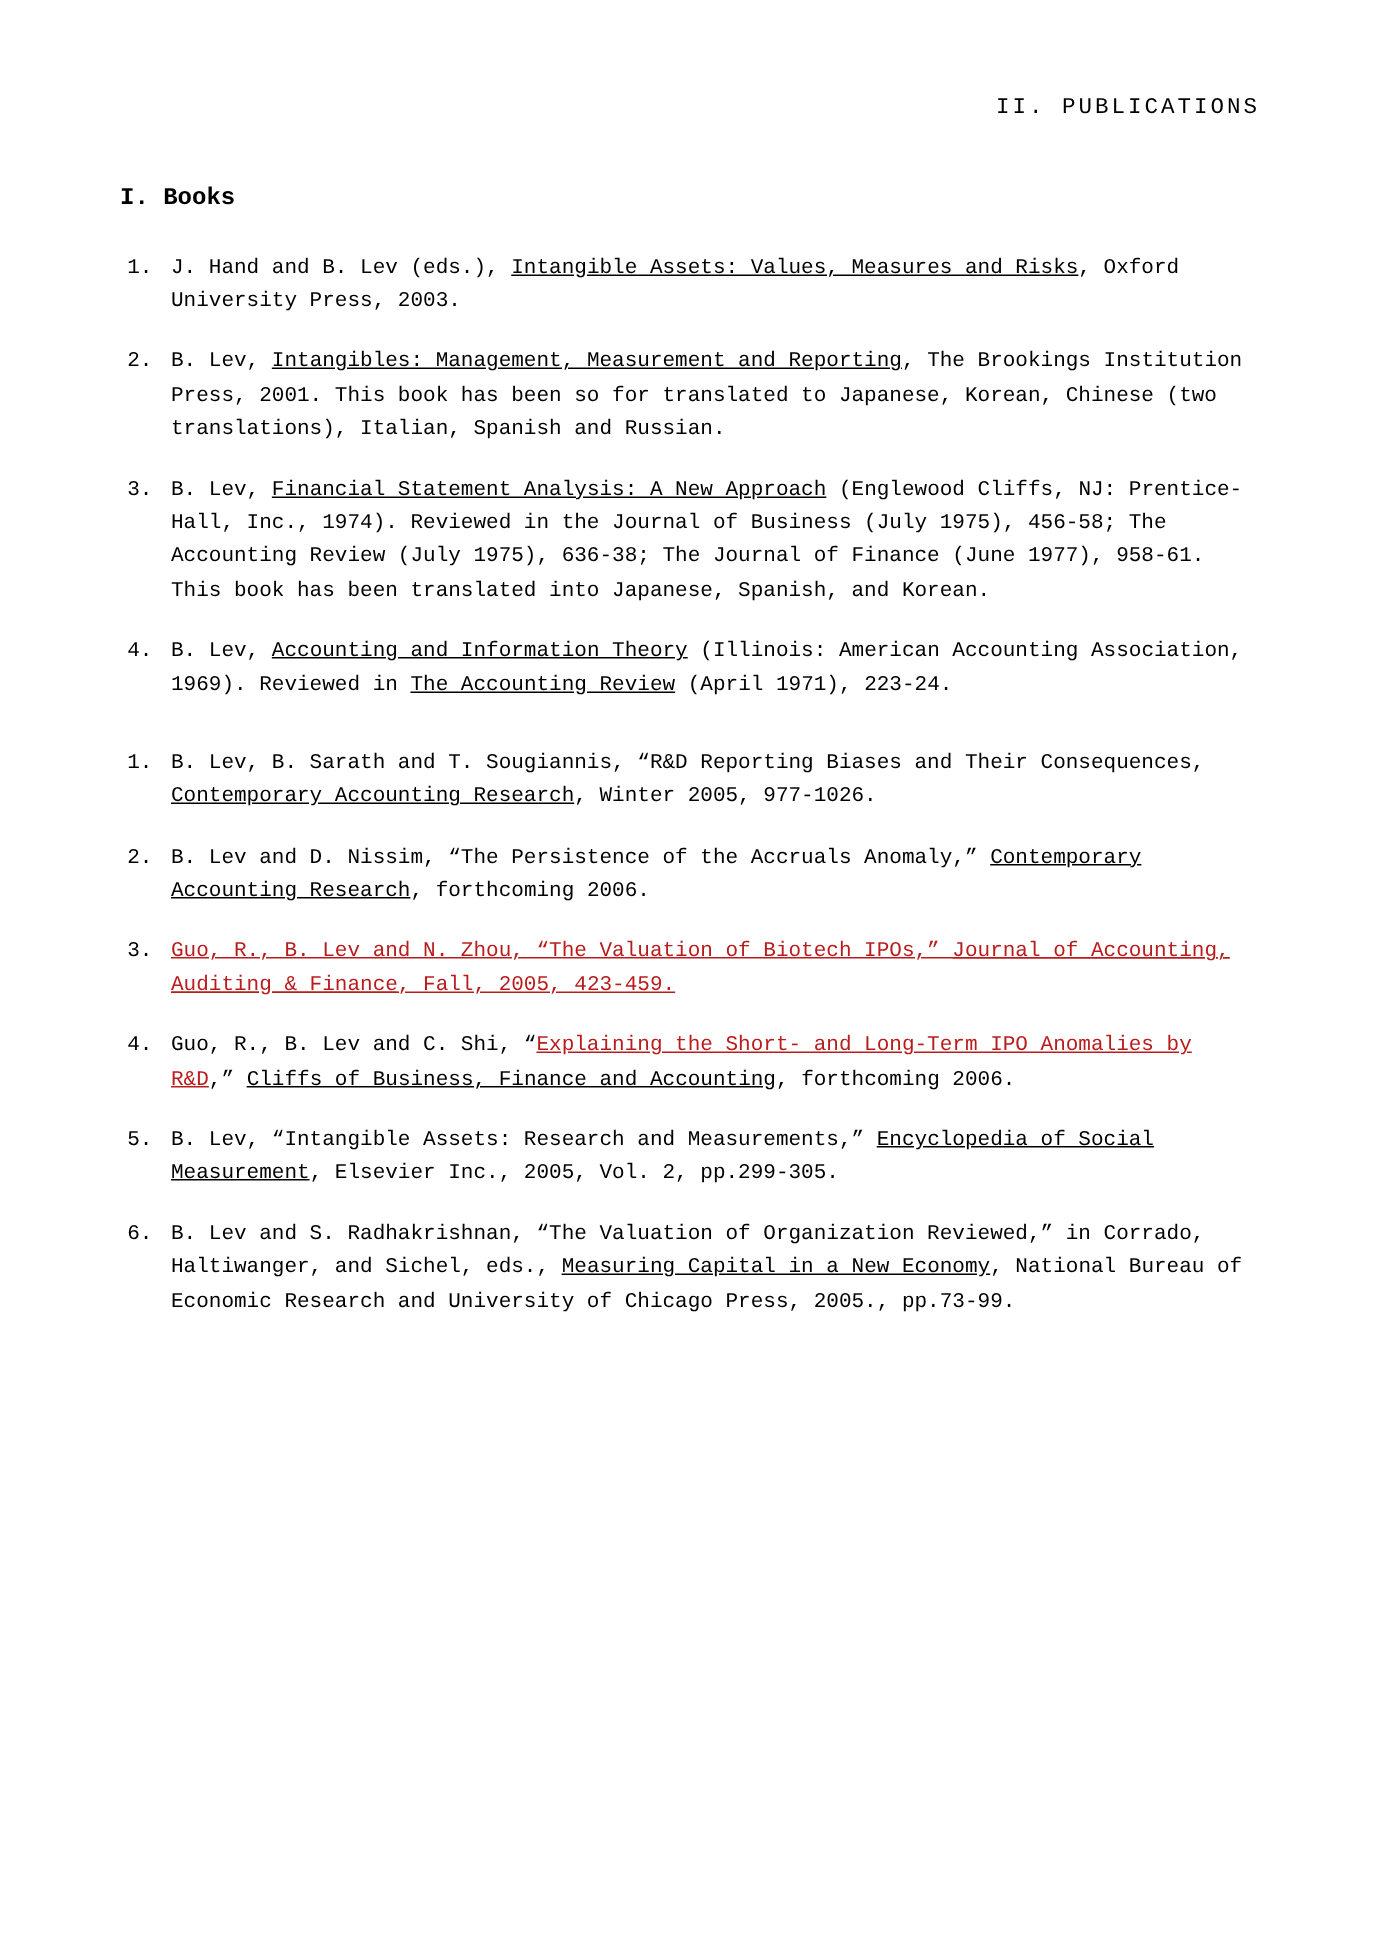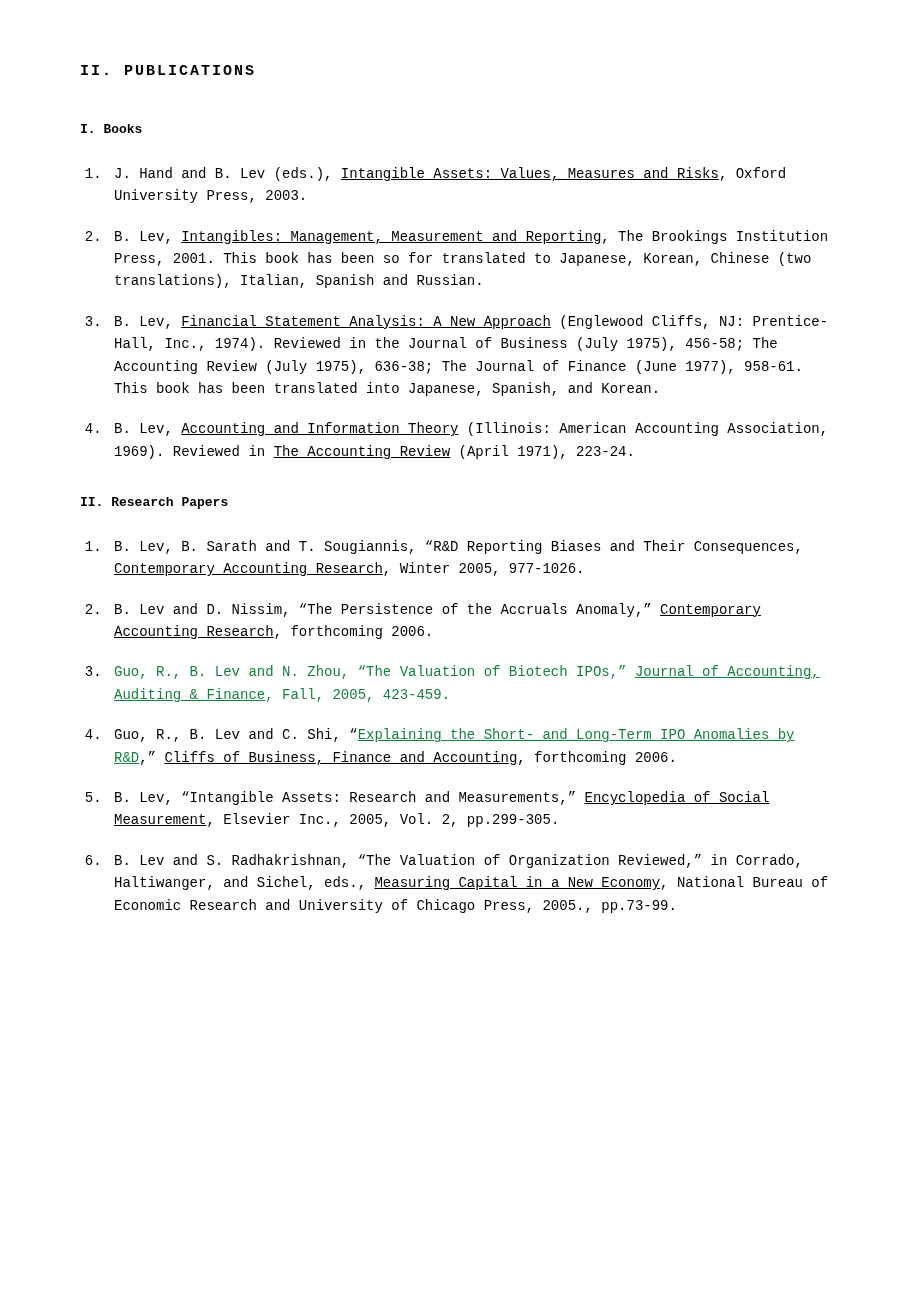--- a/index.html
+++ b/index.html
@@ -13,30 +13,30 @@
       font-family: 'Courier New', Courier, monospace;
       font-size: 14px;
       color: #000000;
       width: 920px;
       min-height: 1302px;
       padding: 60px 80px 60px 80px;
       line-height: 1.6;
     }
 
     .page-title {
-      text-align: left;
-      font-weight: bold;
+      text-align: right;
+      font-weight: normal;
       font-size: 15px;
       letter-spacing: 2px;
       margin-bottom: 36px;
     }
 
     .section-heading {
       font-weight: bold;
-      font-size: 13px;
+      font-size: 16px;
       margin-bottom: 18px;
     }
 
     .section-block {
       margin-bottom: 30px;
     }
 
     ol {
       margin-left: 30px;
       margin-bottom: 0;
@@ -46,21 +46,22 @@
     ol li {
       margin-bottom: 18px;
       padding-left: 4px;
     }
 
     .underline {
       text-decoration: underline;
     }
 
     .link-blue {
-      color: #15803d;
+      color: #b91c1c;
+      text-decoration: underline;
     }
   </style>
 </head>
 <body>
 
 <div class="page-title">II.  PUBLICATIONS</div>
 
 <div class="section-block">
   <div class="section-heading">I.  Books</div>
   <ol>
@@ -73,21 +74,20 @@
     <li>
       <span>B. Lev, </span><span class="underline">Financial Statement Analysis: A New Approach</span><span> (Englewood Cliffs, NJ: Prentice-Hall, Inc., 1974). Reviewed in the Journal of Business (July 1975), 456-58; The Accounting Review (July 1975), 636-38; The Journal of Finance (June 1977), 958-61. This book has been translated into Japanese, Spanish, and Korean.</span>
     </li>
     <li>
       <span>B. Lev, </span><span class="underline">Accounting and Information Theory</span><span> (Illinois: American Accounting Association, 1969). Reviewed in </span><span class="underline">The Accounting Review</span><span> (April 1971), 223-24.</span>
     </li>
   </ol>
 </div>
 
 <div class="section-block">
-  <div class="section-heading">II.  Research Papers</div>
   <ol>
     <li>
       <span>B. Lev, B. Sarath and T. Sougiannis,  “R&amp;D Reporting Biases and Their Consequences, </span><span class="underline">Contemporary Accounting Research</span><span>, Winter 2005, 977-1026.</span>
     </li>
     <li>
       <span>B. Lev and D. Nissim,  “The Persistence of the Accruals Anomaly,” </span><span class="underline">Contemporary Accounting Research</span><span>, forthcoming 2006.</span>
     </li>
     <li>
       <span class="link-blue">Guo, R., B. Lev and N. Zhou,  “The Valuation of Biotech IPOs,” <span class="underline">Journal of Accounting, Auditing &amp; Finance</span>, Fall, 2005, 423-459.</span>
     </li>

